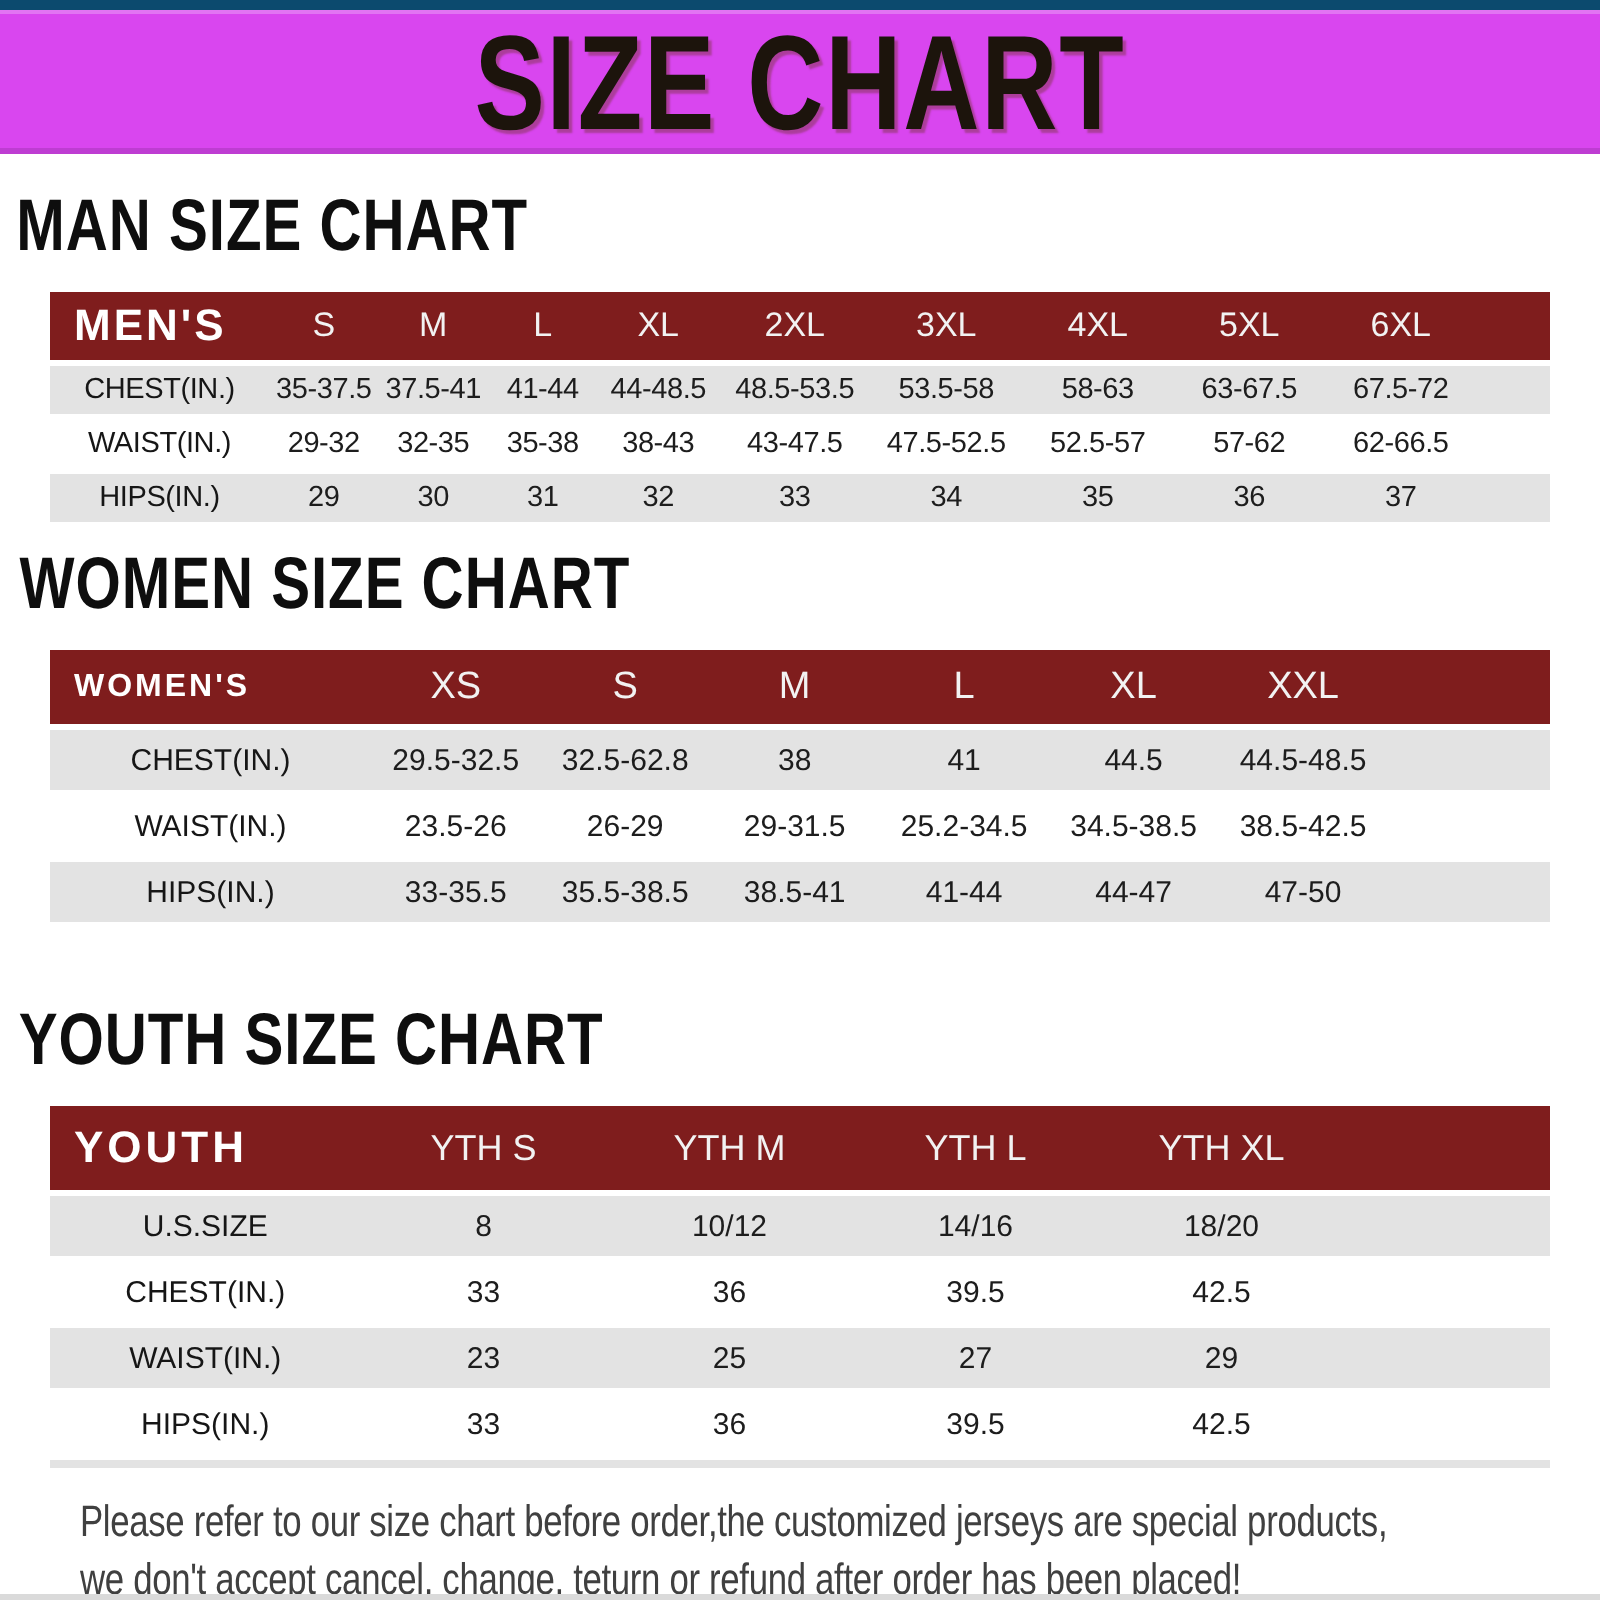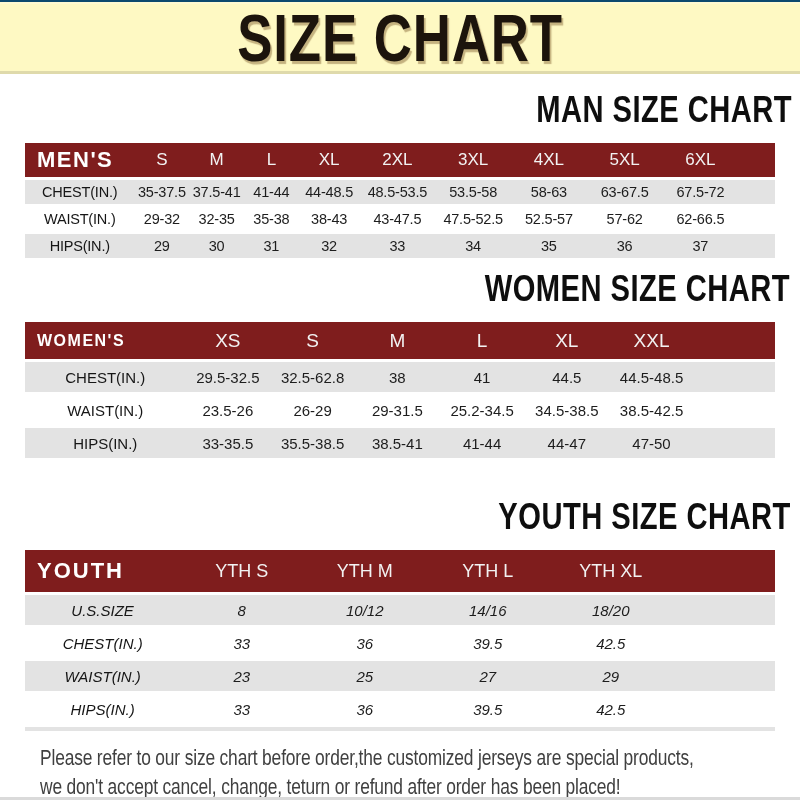--- a/index.html
+++ b/index.html
@@ -3,33 +3,33 @@
 <meta charset="utf-8">
 <style>
   html,body { margin:0; padding:0; }
   body {
     width:800px; height:800px; position:relative; overflow:hidden;
     background:#ffffff; font-family:"Liberation Sans", sans-serif;
   }
 
   
   .banner {
-    height:72px; background:#fef9c3;
+    height:72px; background:#d946ef;
     display:flex; align-items:center; justify-content:center;
     box-shadow: inset 0 2px 0 rgba(255,255,255,0.25), inset 0 -3px 0 rgba(0,0,0,0.12);
-    border-top:2px solid #0c4a6e;
+    border-top:5px solid #0c4a6e;
   }
   .banner-text {
     font-size:60px; font-weight:bold; color:#1c140c;
     transform: scale(0.88, 1.12); letter-spacing:1px; white-space:nowrap;
     text-shadow: 2px 2px 1px rgba(90,45,0,0.35);
   }
 
   
-  .section-heading { text-align:right; }
+  .section-heading { text-align:left; }
   .section-heading span {
     display:inline-block; font-size:31px; font-weight:bold; color:#0e0e0e;
     transform: scale(0.94, 1.18); letter-spacing:0.5px; line-height:40px; white-space:nowrap;
   }
   .h-man   { margin-top:16px; }
   .h-women { margin-top:8px; }
   .h-youth { margin-top:36px; }
 
   
   table {
@@ -53,21 +53,21 @@
   .t-men .col-label{width:14.6%} .t-men .col-sm{width:7.3%}
   .t-men .col-xl{width:8.1%} .t-men .col-big{width:10.1%} .t-men .col-fill{width:4.9%}
 
   .t-women tr.hdr th { height:37px; font-size:19px; }
   .t-women tr.hdr th.brand { font-size:16px; }
   .t-women td { height:30px; }
   .t-women .col-label{width:21.4%} .t-women .col-size{width:11.3%} .t-women .col-fill{width:10.8%}
 
   .t-youth tr.hdr th { height:42px; font-size:18px; }
   .t-youth tr.hdr th.brand { font-size:22px; letter-spacing:2px;padding-left:12px; }
-  .t-youth td { height:30px;font-style:italic; }
+  .t-youth td { height:30px; }
   .t-youth .col-label{width:20.7%} .t-youth .col-size{width:16.4%} .t-youth .col-fill{width:13.7%}
 
   .youth-bottom-strip { width:750px; height:4px; background:#E3E3E3; margin:0 auto; }
 
   
   .note { margin:12px 0 0 40px; color:#404040; }
   .note-line {
     white-space:nowrap; font-size:22px; line-height:29px;
     transform: scaleX(0.79); transform-origin: 0 50%; letter-spacing:-0.2px;
   }

